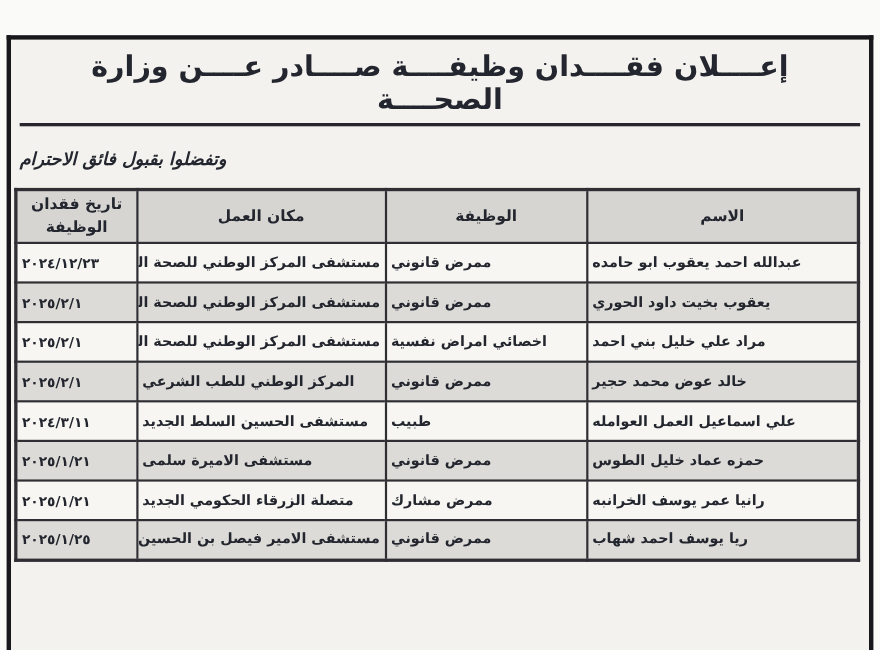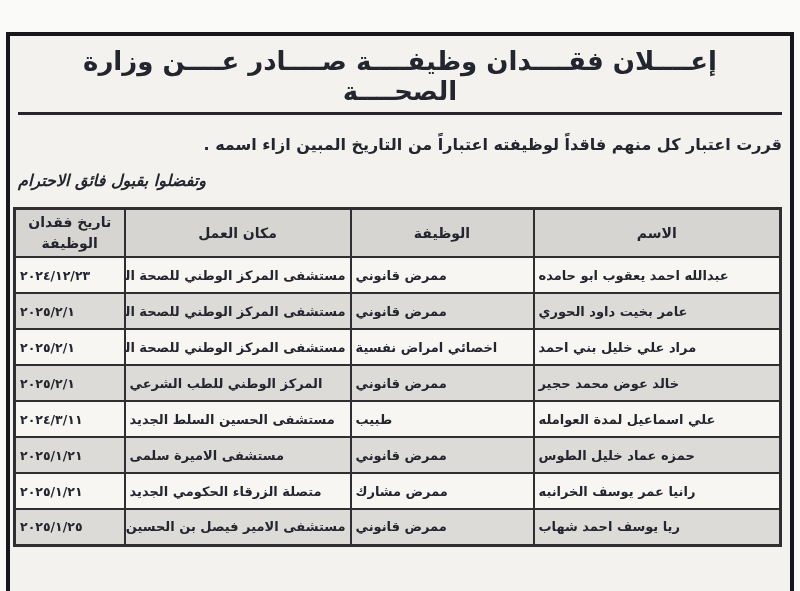--- a/index.html
+++ b/index.html
@@ -54,21 +54,20 @@
   .loss-table td.cell-date{direction:ltr;font-size:12.5px;letter-spacing:1px;}
 </style>
 </head>
 <body>
 
 <div class="ad-frame">
 
   <h1 class="ad-title"><span class="underlined">إعــــلان فقــــدان وظيفــــة صــــادر عــــن وزارة الصحــــة</span></h1>
 
   <div class="ad-body">
-    <div class="decision-line">قررت اعتبار كل منهم فاقداً لوظيفته اعتباراً من التاريخ المبين ازاء اسمه .</div>
     <div class="closing-line">وتفضلوا بقبول فائق الاحترام</div>
   </div>
 
   <table class="loss-table">
     <colgroup>
       <col style="width:247px">
       <col style="width:183px">
       <col style="width:226px">
       <col style="width:110px">
     </colgroup>
@@ -81,39 +80,39 @@
       </tr>
     </thead>
     <tbody>
         <tr>
           <td class="cell-name">عبدالله احمد يعقوب ابو حامده</td>
           <td class="cell-job">ممرض قانوني</td>
           <td class="cell-workplace">مستشفى المركز الوطني للصحة النفسية</td>
           <td class="cell-date">٢٠٢٤/١٢/٢٣</td>
         </tr>
         <tr>
-          <td class="cell-name">عامر بخيت داود الحوري</td>
+          <td class="cell-name">يعقوب بخيت داود الحوري</td>
           <td class="cell-job">ممرض قانوني</td>
           <td class="cell-workplace">مستشفى المركز الوطني للصحة النفسية</td>
           <td class="cell-date">٢٠٢٥/٢/١</td>
         </tr>
         <tr>
           <td class="cell-name">مراد علي خليل بني احمد</td>
           <td class="cell-job">اخصائي امراض نفسية</td>
           <td class="cell-workplace">مستشفى المركز الوطني للصحة النفسية</td>
           <td class="cell-date">٢٠٢٥/٢/١</td>
         </tr>
         <tr>
           <td class="cell-name">خالد عوض محمد حجير</td>
           <td class="cell-job">ممرض قانوني</td>
           <td class="cell-workplace">المركز الوطني للطب الشرعي</td>
           <td class="cell-date">٢٠٢٥/٢/١</td>
         </tr>
         <tr>
-          <td class="cell-name">علي اسماعيل لمدة العوامله</td>
+          <td class="cell-name">علي اسماعيل العمل العوامله</td>
           <td class="cell-job">طبيب</td>
           <td class="cell-workplace">مستشفى الحسين السلط الجديد</td>
           <td class="cell-date">٢٠٢٤/٣/١١</td>
         </tr>
         <tr>
           <td class="cell-name">حمزه عماد خليل الطوس</td>
           <td class="cell-job">ممرض قانوني</td>
           <td class="cell-workplace">مستشفى الاميرة سلمى</td>
           <td class="cell-date">٢٠٢٥/١/٢١</td>
         </tr>

